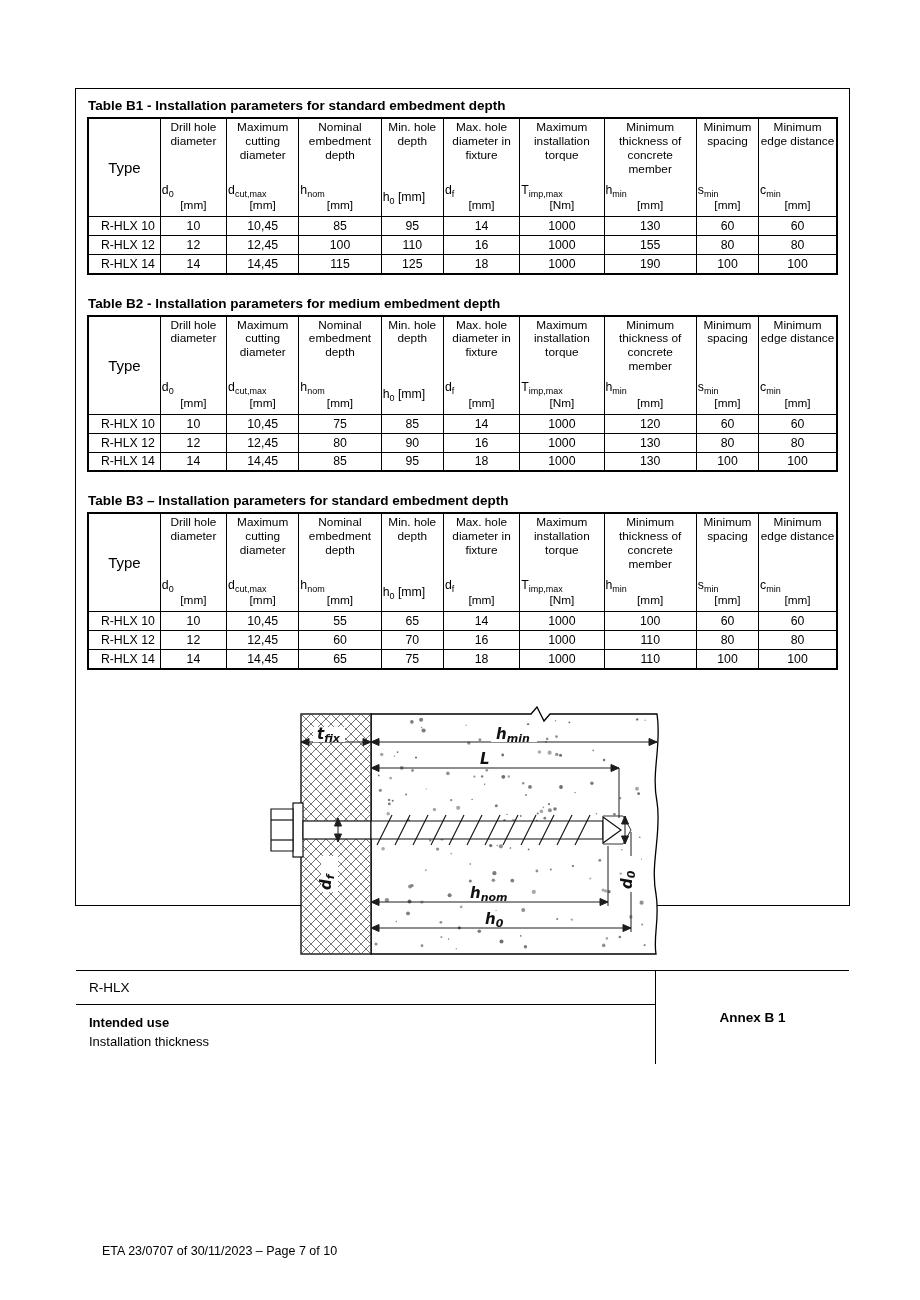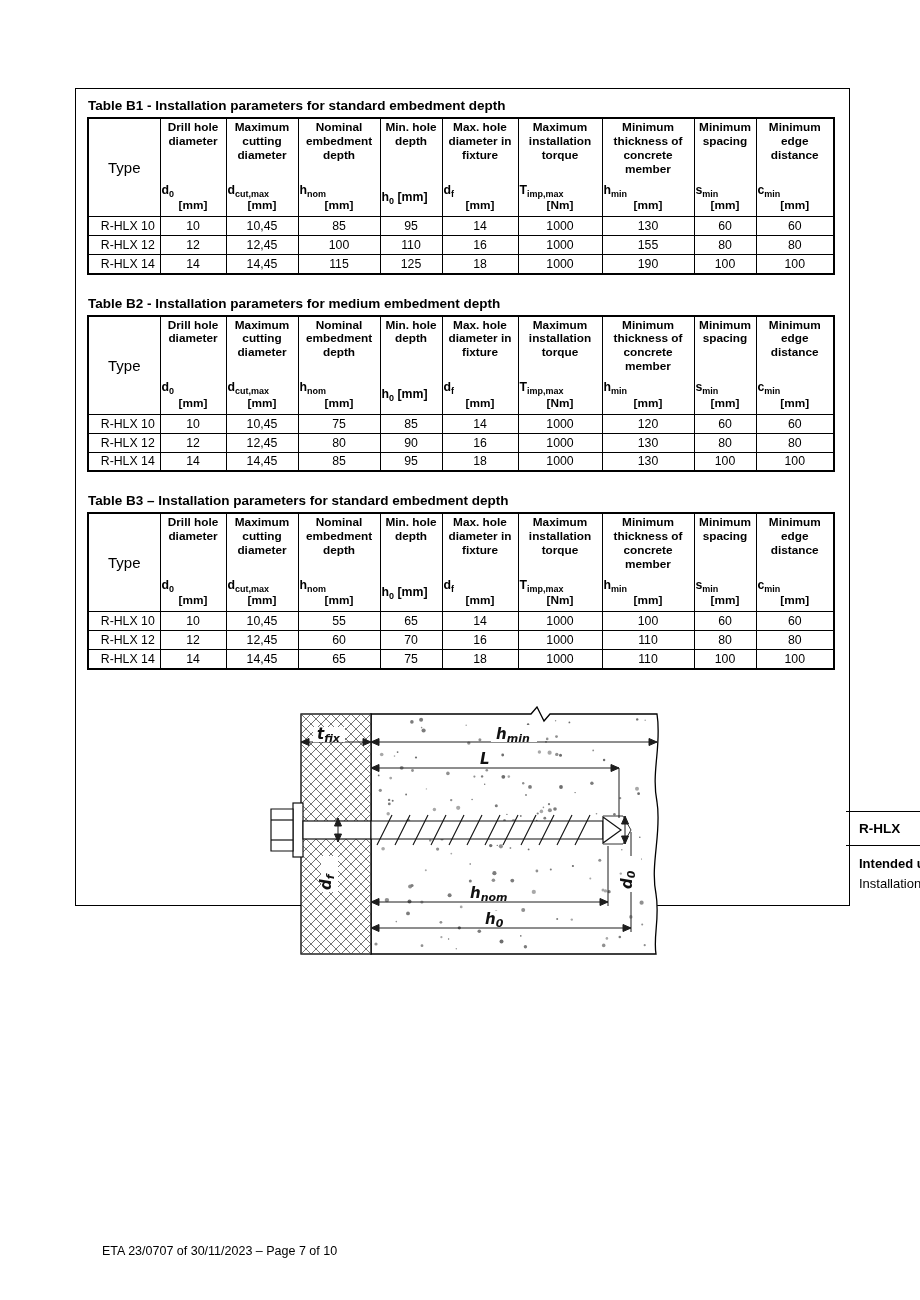--- a/index.html
+++ b/index.html
@@ -1,38 +1,38 @@
 <!DOCTYPE html>
 <html><head>
 <meta charset="utf-8">
 <style>
   * { box-sizing: border-box; }
   html,body { margin:0; padding:0; background:#fff; }
   .sheet { position:relative; width:920px; height:1300px; background:#fff;
            font-family:"Liberation Sans", sans-serif; color:#000; overflow:hidden; }
   .frame { position:absolute; left:75px; top:88px; width:775px; height:818px;
-           border:1.6px solid #000; display:flex; flex-direction:row; }
+           border:1.6px solid #000; display:flex; flex-direction:column; }
   .content { padding:9px 11px 0; }
   .tbl-title { font-size:13.5px; font-weight:bold; margin:0 0 4px 1px; }
   .table-block { margin-bottom:21px; }
   table.params { border-collapse:collapse; table-layout:fixed; width:100%; border:2px solid #000; }
   .params th, .params td { border:1px solid #000; }
   .params .type-th { vertical-align:middle; text-align:center; font-weight:normal; font-size:15px; }
-  .params .col-th { vertical-align:top; font-weight:bold; padding:2px 1px 2px; }
+  .params .col-th { vertical-align:top; font-weight:normal; padding:2px 1px 2px; }
   .desc { font-size:11.8px; line-height:1.18; text-align:center; height:62px; }
   .symwrap { height:31px; display:flex; flex-direction:column; justify-content:center; }
   .sym { font-size:12.3px; text-align:left; line-height:1.12; }
   .sym sub { font-size:9px; }
   .unit { font-size:11.8px; text-align:center; line-height:1.15; }
   .params td { font-size:12.3px; text-align:center; height:19px; padding:0 2px; }
   .params .type-td { text-align:center; padding-left:9px; }
   .diagram-wrap { margin:36px 0 0 176px; }
   .footer-box { margin-top:auto; border-top:1.6px solid #000; display:flex; }
   .fb-left { width:580px; border-right:1.6px solid #000; display:flex; flex-direction:column; }
-  .fb-product { font-weight:bold; font-size:13.5px; padding:9px 13px 9px; border-bottom:1.6px solid #000; }
+  .fb-product { font-weight:normal; font-size:13.5px; padding:9px 13px 9px; border-bottom:1.6px solid #000; }
   .fb-use { padding:8px 13px 12px; font-size:13px; line-height:1.5; }
   .fb-use-title { font-weight:bold; }
   .fb-right { flex:1; display:flex; align-items:center; justify-content:center; font-weight:bold; font-size:13.5px; }
   .eta-note { position:absolute; left:102px; top:1244px; font-size:12.5px; }
   svg text { font-family:"DejaVu Sans", sans-serif; }
 </style>
 </head>
 <body>
 
 <div class="sheet">

